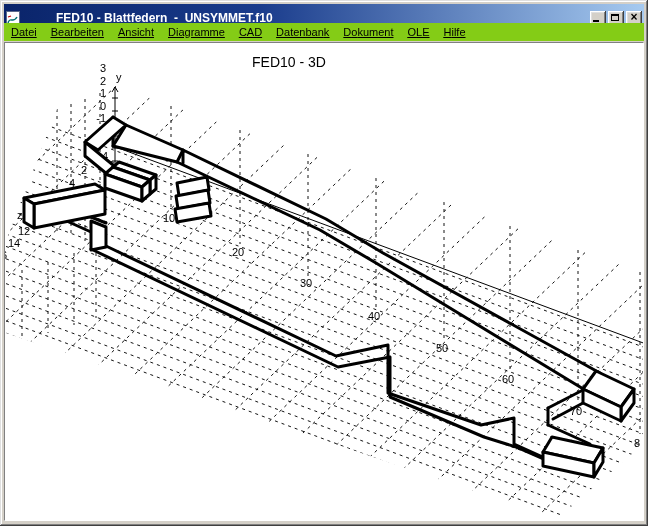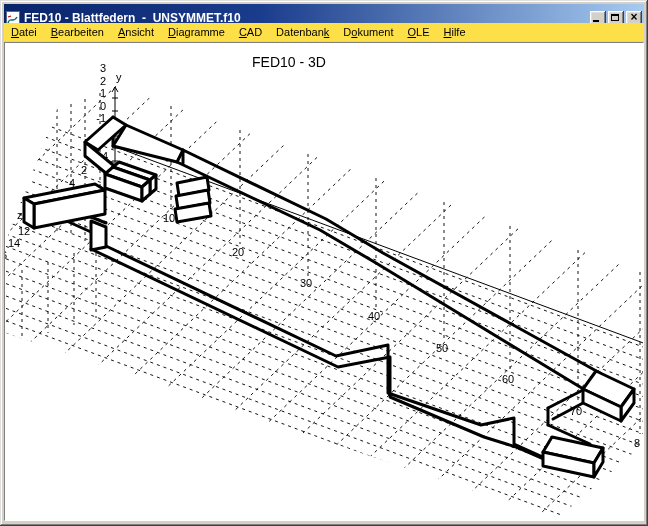--- a/index.html
+++ b/index.html
@@ -7,42 +7,42 @@
   .window{
     position:relative;width:648px;height:526px;background:#d4d0c8;
     font-family:"Liberation Sans",sans-serif;
     box-shadow: inset -1px -1px 0 #404040, inset 1px 1px 0 #dfdfdf,
                 inset -2px -2px 0 #808080, inset 2px 2px 0 #ffffff;
     overflow:hidden;
   }
   .titlebar{
     position:absolute;left:4px;top:4px;width:640px;height:28px;
     background:linear-gradient(90deg,#0a246a 0%,#1a3c8c 40%,#a6caf0 100%);
-    display:flex;align-items:center;color:#fff;
+    display:flex;align-items:center;color:#fff;gap:32px;
   }
   .app-icon{width:14px;height:14px;margin-left:2px;background:#fff;
     border:1px solid #5a6a8a;flex:0 0 auto;display:block;}
   .title-text{
     margin-left:4px;font-size:12px;font-weight:bold;letter-spacing:0px;
     white-space:pre;overflow:hidden;flex:1 1 auto;
   }
   .win-btns{display:flex;gap:0;margin-right:2px;}
   .win-btn{
     width:16px;height:14px;background:#d4d0c8;position:relative;margin-left:2px;
     box-shadow: inset -1px -1px 0 #404040, inset 1px 1px 0 #ffffff,
                 inset -2px -2px 0 #808080, inset 2px 2px 0 #dfdfdf;
   }
   .glyph-min{position:absolute;left:3px;bottom:3px;width:6px;height:2px;background:#000;}
   .glyph-max{position:absolute;left:3px;top:3px;width:8px;height:7px;
     border:1px solid #000;border-top:2px solid #000;}
   .glyph-close{position:absolute;left:0;top:0;width:16px;height:14px;
     font:bold 12px "Liberation Sans",sans-serif;color:#000;text-align:center;line-height:13px;}
   .menubar{
-    position:absolute;left:4px;top:23px;width:640px;height:18px;background:#fde047;
-    display:flex;align-items:center;font-size:11px;color:#000;
+    position:absolute;left:4px;top:23px;width:640px;height:18px;background:#84cc16;
+    display:flex;align-items:center;font-size:11px;color:#000;text-decoration:underline;
   }
   .menu-item{padding:2px 7px;white-space:pre;}
   .menu-item u{text-decoration:underline;}
   .client{
     position:absolute;left:4px;top:42px;width:640px;height:479px;background:#fff;
     border-top:1px solid #808080;border-left:1px solid #808080;
     border-right:1px solid #ffffff;border-bottom:1px solid #ffffff;
   }
   .client svg{display:block;}
   svg text{font-family:"Liberation Sans",sans-serif;font-size:11px;fill:#000;}

